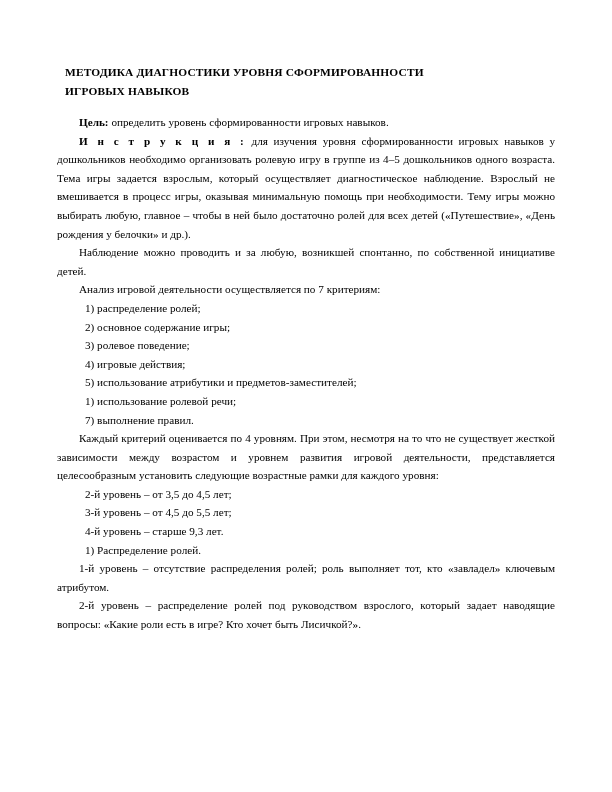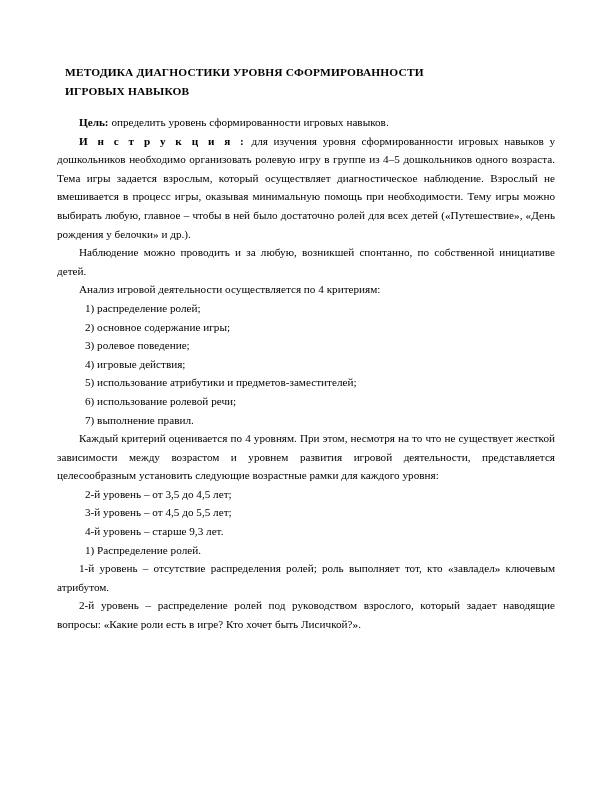--- a/index.html
+++ b/index.html
@@ -81,28 +81,28 @@
       <span class="title-line">МЕТОДИКА ДИАГНОСТИКИ УРОВНЯ СФОРМИРОВАННОСТИ</span>
       <span class="title-line">ИГРОВЫХ НАВЫКОВ</span>
     </h1>
 
     <p class="body-par"><span class="lead-bold">Цель:</span><span> определить уровень сформированности игровых навыков.</span></p>
 
     <p class="body-par"><span class="lead-spaced">И н с т р у к ц и я :</span><span> для изучения уровня сформированности игровых навыков у дошкольников необходимо организовать ролевую игру в группе из 4–5 дошкольников одного возраста. Тема игры задается взрослым, который осуществляет диагностическое наблюдение. Взрослый не вмешивается в процесс игры, оказывая минимальную помощь при необходимости. Тему игры можно выбирать любую, главное – чтобы в ней было достаточно ролей для всех детей («Путешествие», «День рождения у белочки» и др.).</span></p>
 
     <p class="body-par">Наблюдение можно проводить и за любую, возникшей спонтанно, по собственной инициативе детей.</p>
 
-    <p class="body-par">Анализ игровой деятельности осуществляется по 4 критериям:</p>
+    <p class="body-par">Анализ игровой деятельности осуществляется по 7 критериям:</p>
 
     <p class="list-item">1) распределение ролей;</p>
     <p class="list-item">2) основное содержание игры;</p>
     <p class="list-item">3) ролевое поведение;</p>
     <p class="list-item">4) игровые действия;</p>
     <p class="list-item">5) использование атрибутики и предметов-заместителей;</p>
-    <p class="list-item">6) использование ролевой речи;</p>
+    <p class="list-item">1) использование ролевой речи;</p>
     <p class="list-item">7) выполнение правил.</p>
 
     <p class="body-par">Каждый критерий оценивается по 4 уровням. При этом, несмотря на то что не существует жесткой зависимости между возрастом и уровнем развития игровой деятельности, представляется целесообразным установить следующие возрастные рамки для каждого уровня:</p>
 
     <p class="list-item">2-й уровень – от 3,5 до 4,5 лет;</p>
     <p class="list-item">3-й уровень – от 4,5 до 5,5 лет;</p>
     <p class="list-item">4-й уровень – старше 9,3 лет.</p>
 
     <p class="list-item">1) Распределение ролей.</p>
 

